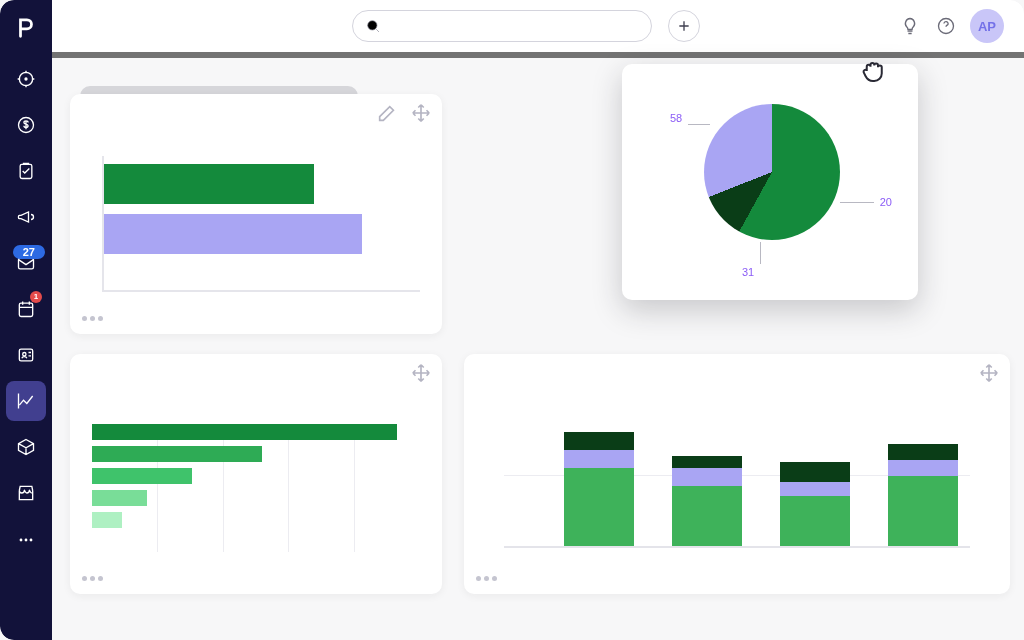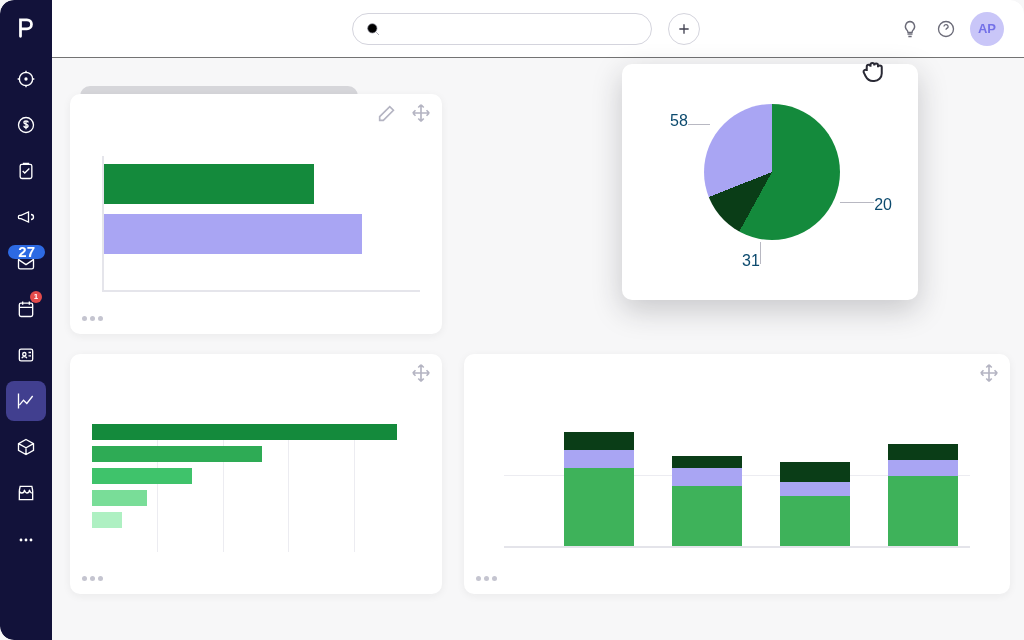--- a/index.html
+++ b/index.html
@@ -5,26 +5,26 @@
   * { box-sizing: border-box; margin: 0; padding: 0; }
   html, body { width: 1024px; height: 640px; font-family: -apple-system, Helvetica, Arial, sans-serif; background:#f7f7f8; overflow:hidden;}
   body { display:flex; border-radius:14px;}
 
   
   .sidebar { width:52px; background:#12123a; display:flex; flex-direction:column; align-items:center; padding-top:10px; gap:0; border-top-left-radius:14px; border-bottom-left-radius:14px;}
   .logo { width:24px; height:24px; margin:6px 0 16px 0; display:flex; align-items:center; justify-content:center;}
   .nav-item { width:40px; height:40px; display:flex; align-items:center; justify-content:center; border-radius:8px; margin:3px 0; position:relative; cursor:pointer;}
   .nav-item.active { background:#413f8f; }
   .nav-item svg { stroke:#fff; fill:none; stroke-width:1.6; }
-  .badge { position:absolute; top:2px; right:1px; background:#2d6ae3; color:#fff; font-size:15px; line-height:14px; min-width:18px; height:14px; border-radius:7px; text-align:center; padding:0 10px; font-weight:600;}
+  .badge { position:absolute; top:2px; right:1px; background:#2d6ae3; color:#fff; font-size:11px; line-height:14px; min-width:18px; height:14px; border-radius:7px; text-align:center; padding:0 10px; font-weight:600;}
   .badge.red { background:#e34b4b; min-width:12px; height:12px; border-radius:6px; top:2px; right:4px; line-height:12px; font-size:8px; padding:0 3px;}
 
   
   .main { flex:1; display:flex; flex-direction:column; background:#f7f7f8; border-top-right-radius:14px; border-bottom-right-radius:14px;}
-  .topbar { height:58px; display:flex; align-items:center; padding:0 20px; background:#ffffff; border-bottom:1px solid #737373; border-top-right-radius:14px;}
+  .topbar { height:58px; display:flex; align-items:center; padding:0 20px; background:#ffffff; border-bottom:6px solid #737373; border-top-right-radius:14px;}
   .search-wrap { flex:0 0 auto; margin-left:280px; }
   .search { width:300px; height:32px; border:1px solid #d4d4dd; border-radius:20px; display:flex; align-items:center; padding:0 12px; background:#fff;}
   .search svg { stroke:#8a8a97; }
   .search input { border:none; outline:none; flex:1; margin-left:8px; font-size:13px; background:transparent;}
   .plus-btn { width:32px; height:32px; border:1px solid #d4d4dd; border-radius:50%; margin-left:16px; display:flex; align-items:center; justify-content:center; cursor:pointer; background:#fff;}
   .tb-spacer { flex:1; }
   .tb-icon { width:32px; height:32px; display:flex; align-items:center; justify-content:center; margin:0 2px; cursor:pointer; }
   .tb-icon svg { stroke:#6b6b78; fill:none; stroke-width:1.6;}
   .avatar { width:34px; height:34px; border-radius:50%; background:#c9c6f8; color:#7471e8; font-size:13px; font-weight:600; display:flex; align-items:center; justify-content:center; margin-left:6px; cursor:pointer;}
 
@@ -47,21 +47,21 @@
 
   
   .c1-axis{position:absolute;left:10px;top:0;bottom:0;width:2px;background:#e5e5eb;}
   .c1-axis-b{position:absolute;left:10px;right:0;bottom:0;height:2px;background:#e5e5eb;}
   .c1-bar{position:absolute; height:40px;left:12px;}
 
   
   .pie-wrap{position:relative;width:100%;height:100%;}
   .pie{position:absolute;left:82px;top:40px;width:136px;height:136px;border-radius:50%;
     background:conic-gradient(var(--c1) 0 var(--a1), var(--c2) var(--a1) var(--a2), var(--c3) var(--a2) 360deg);}
-  .pie-lbl{position:absolute;font-size:16px;color:#0c4a6e;text-align:center;}
+  .pie-lbl{position:absolute;font-size:11px;color:#8b5cf6;text-align:center;}
   .pie-leader{position:absolute;background:#b8b8c2;}
   .grab-cursor{position:absolute; right:30px; top:-8px;}
 
   
   .c3-grid{position:absolute;inset:0;display:flex;}
   .c3-grid div{flex:1;border-right:1px solid #ececf1;}
   .c3-grid div:last-child{border-right:none;}
   .c3-bar{position:absolute;height:16px;left:0;}
   .c3-wrap{position:absolute;left:22px;right:22px;top:70px;bottom:42px;}
 
@@ -207,21 +207,21 @@
     <div id="c2" class="card">
       <div class="grab-cursor">
         <svg width="30" height="30" viewBox="0 0 24 24" stroke="#2a2a35" stroke-width="1.6" fill="#fff">
             <path d="M7 12V8.5a1.5 1.5 0 013 0V7a1.5 1.5 0 013 0v.5a1.5 1.5 0 013 0V9a1.5 1.5 0 013 0v5a6 6 0 01-6 6h-1c-3 0-5-2-6-4l-1.5-3a1.5 1.5 0 012.5-1.5z"></path>
           </svg>
       </div>
       <div class="pie-wrap">
         <div class="pie" style="--c1:#148a3c;--a1:208.8deg;--c2:#0a3d17;--a2:248.4deg;--c3:#a9a5f3;"></div>
         <span class="pie-lbl" style="left:48px; top:48px;">58</span>
         <span class="pie-lbl" style="right:26px; top:132px;">20</span>
-        <span class="pie-lbl" style="left:120px; bottom:30px;">31</span>
+        <span class="pie-lbl" style="left:120px; bottom:22px;">31</span>
         <div class="pie-leader" style="left:66px;top:60px;width:22px;height:1px;"></div>
         <div class="pie-leader" style="right:44px;top:138px;width:34px;height:1px;"></div>
         <div class="pie-leader" style="left:138px;bottom:36px;width:1px;height:22px;"></div>
       </div>
     </div>
 
     <div id="c3" class="card">
       <div class="card-head">
         <svg width="22" height="22" viewBox="0 0 24 24">
             <path d="M12 3v18M3 12h18M12 3l-3 3M12 3l3 3M12 21l-3-3M12 21l3-3M3 12l3-3M3 12l3 3M21 12l-3-3M21 12l-3 3"></path>

